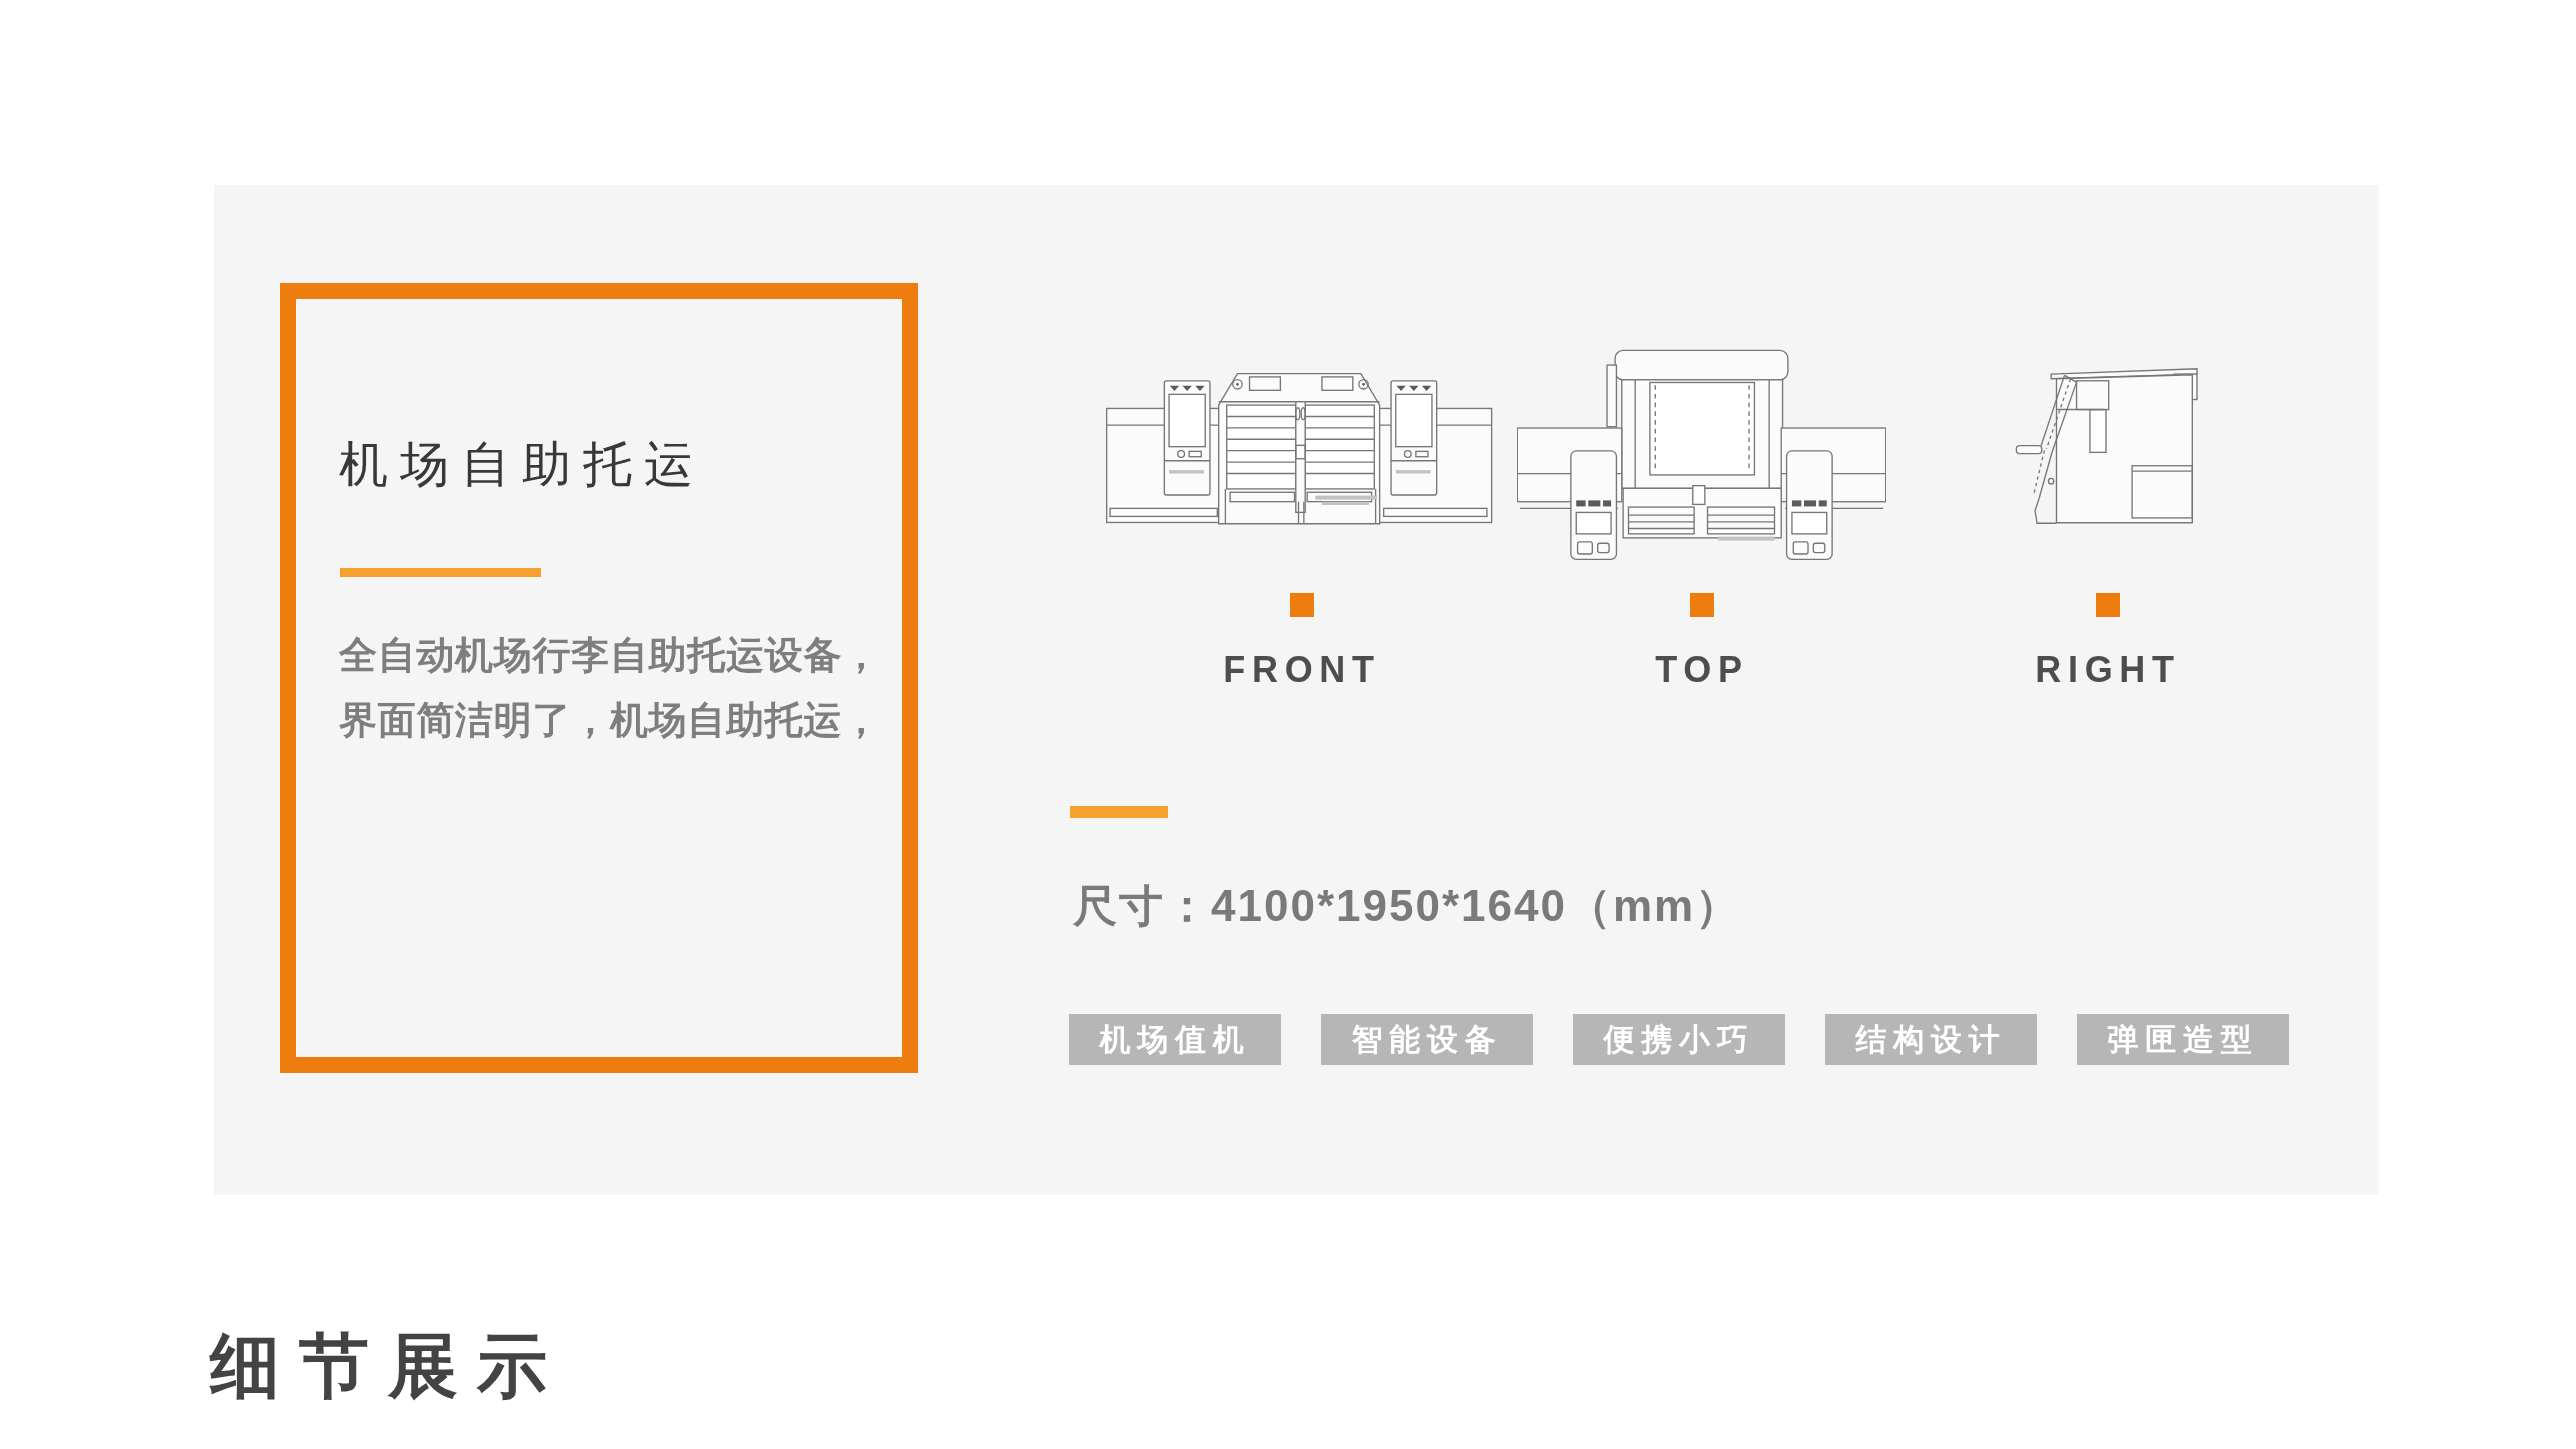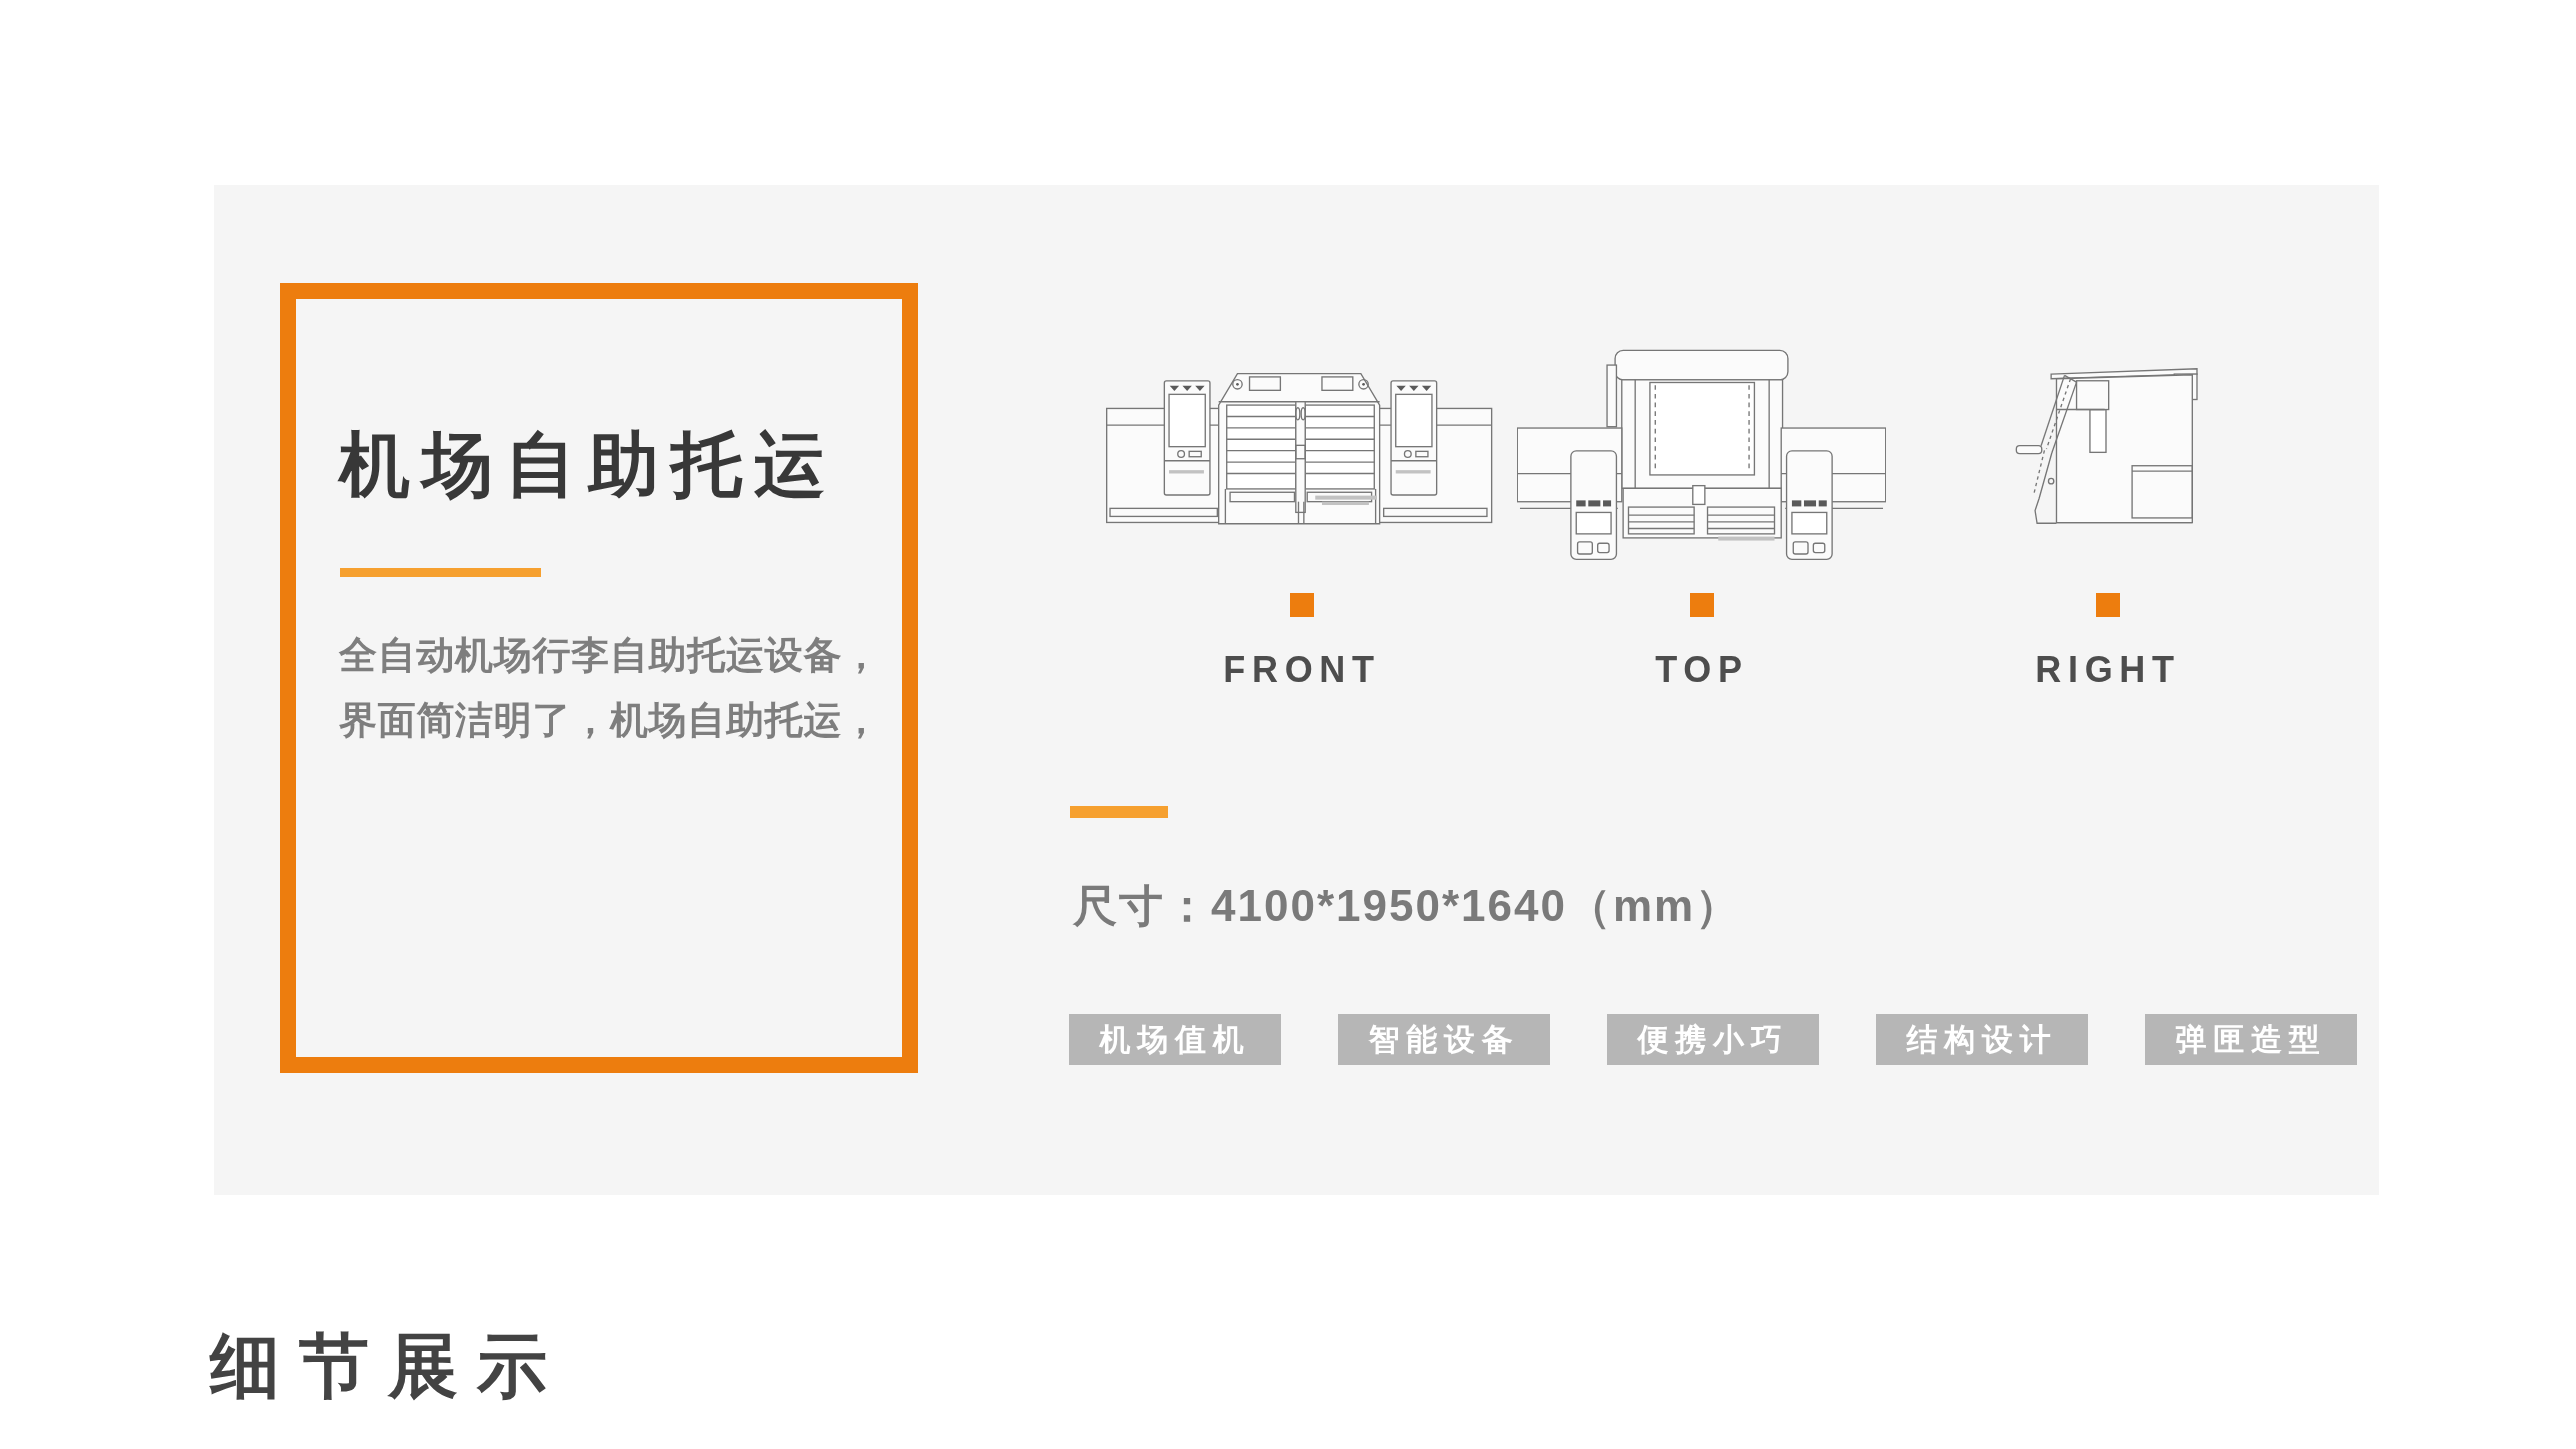--- a/index.html
+++ b/index.html
@@ -5,22 +5,22 @@
   * { margin:0; padding:0; box-sizing:border-box; }
   html,body { width:2576px; height:1449px; background:#ffffff; overflow:hidden;
               font-family:"Liberation Sans","DejaVu Sans",sans-serif; }
   .abs { position:absolute;font-weight:bold; }
 
   .panel { left:214px; top:185px; width:2165px; height:1010px; background:#F5F5F5; }
 
   .info-box { left:280px; top:283px; width:638px; height:790px; border:16px solid #ED7D0E; }
 
   .card-title { left:339px; top:411px; width:604px; height:107px;
-                font-size:71px; line-height:107px; letter-spacing:12px;
-                color:#383838; font-weight:700; white-space:nowrap; }
+                font-size:49px; line-height:107px; letter-spacing:12px;
+                color:#383838; font-weight:400; white-space:nowrap; }
 
   .title-underline { left:340px; top:568px; width:201px; height:8.7px; background:#F6A02F; }
 
   .card-desc { left:339px; top:623px; width:537px; color:#7E7E7E;
                font-size:38px; }
   .card-desc .line { height:65px; line-height:65px; white-space:nowrap; letter-spacing:0.7px; }
   .designed-note { margin-top:0px; height:65px; line-height:65px; font-size:36px;
                    letter-spacing:4px; color:#7E7E7E; white-space:nowrap; }
 
   .drawing { position:absolute; }
@@ -32,21 +32,21 @@
   .dwg-dark   { fill:#5A5A5A; stroke:none; }
 
   .view-marker { width:24px; height:24px; background:#ED7D0E; position:absolute; top:593px; }
   .view-label  { position:absolute; top:649px; width:268px; text-align:center;
                  font-size:36px; font-weight:700; letter-spacing:6.7px; color:#4D4D4D; }
 
   .spec-dash { left:1070px; top:806px; width:98px; height:12px; background:#F6A02F; }
   .spec-text { left:1073px; top:877px; font-size:44px; color:#7A7A7A; letter-spacing:2px;
                white-space:nowrap; }
 
-  .tag-row { left:1069px; top:1014px; display:flex; gap:57px; }
+  .tag-row { left:1069px; top:1014px; display:flex; gap:40px; }
   .tag { width:212px; height:51px; background:#B6B6B6; color:#FFFFFF;
          display:flex; align-items:center; justify-content:center;
          font-size:31px; letter-spacing:6.7px; white-space:nowrap; }
 
   .section-heading { left:210px; top:1320px; font-size:70px; letter-spacing:19px;
                      color:#434343; font-weight:600; white-space:nowrap; }
 </style>
 </head>
 <body>
 

